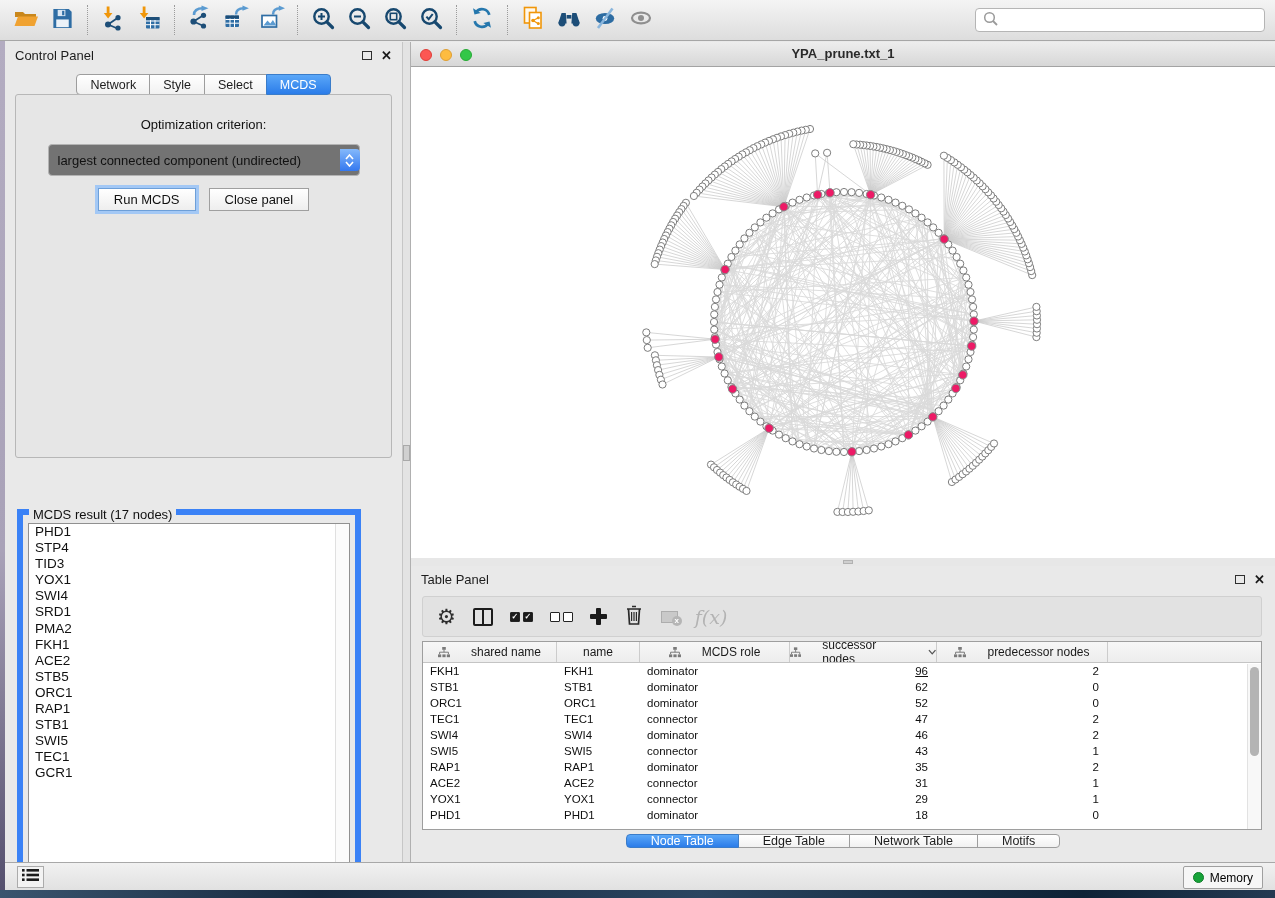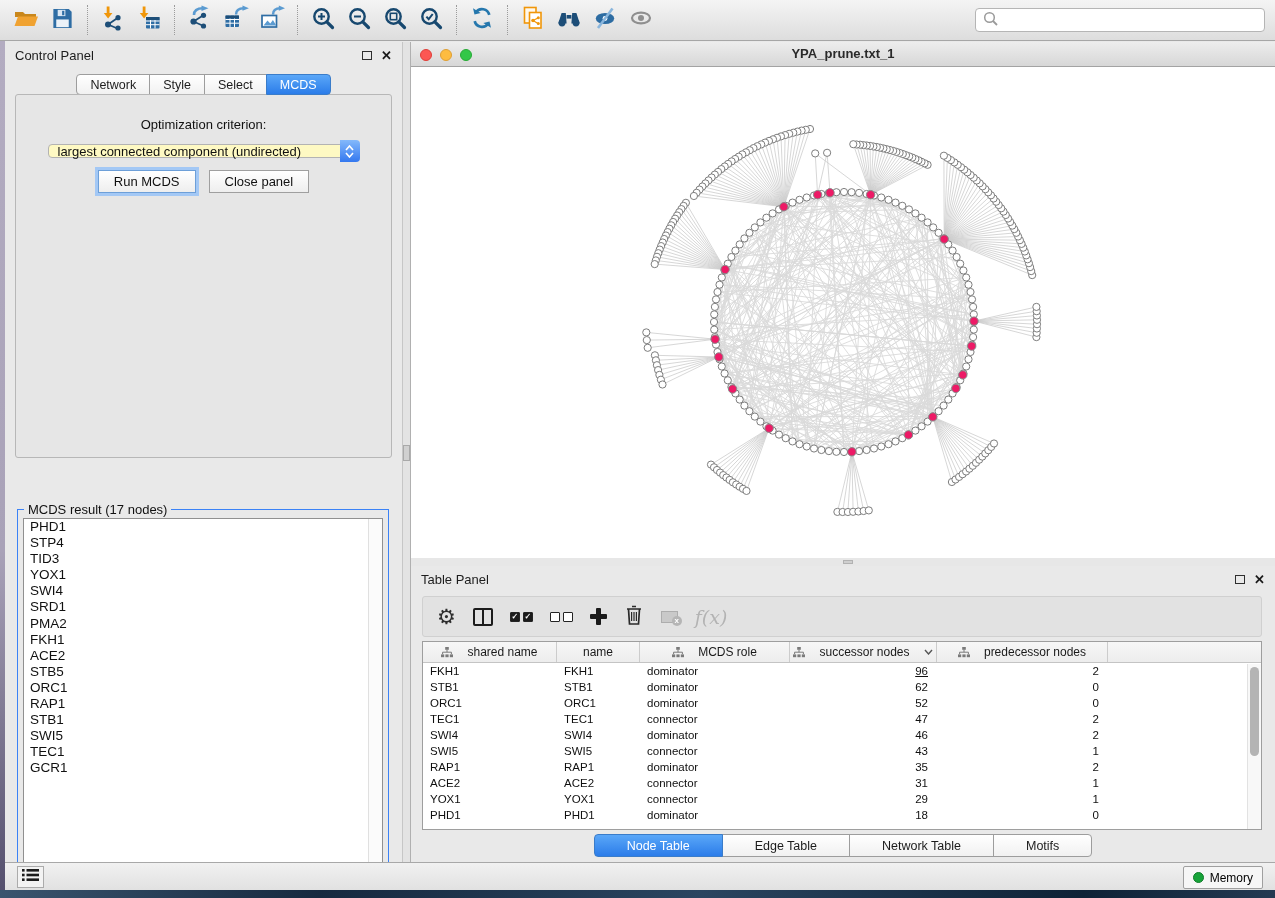--- a/index.html
+++ b/index.html
@@ -31,30 +31,30 @@
   .close-x { font-size:13px; font-weight:bold; color:#1a1a1a; cursor:pointer; line-height:1; }
   #control-tabs { position:absolute; left:0; top:32px; width:100%; display:flex; justify-content:center; }
   .seg-tab { height:21px; padding:0 13px; display:flex; align-items:center; background:linear-gradient(#ffffff,#f1f1f1);
     border:1px solid #9d9d9d; margin-left:-1px; font-size:12.5px; color:#1c1c1c; cursor:pointer; position:relative; }
   .seg-tab:first-child { border-radius:4px 0 0 4px; margin-left:0; }
   .seg-tab:last-child { border-radius:0 4px 4px 0; }
   .seg-tab.active { background:linear-gradient(#5aa7f8,#2b7ce9); color:#fff; border-color:#3a7cc9; z-index:2; }
   #mcds-box { position:absolute; left:10px; top:52px; width:377px; height:364px; background:#e6e6e6;
     border:1px solid #b7b7b7; border-radius:3px; }
   #opt-label { margin-top:22px; text-align:center; font-size:13px; color:#111; }
-  #opt-select { margin:12px auto 0; width:312px; height:14px; background:#fef9c3; border:1px solid #b3b3b3;
+  #opt-select { margin:12px auto 0; width:312px; height:32px; background:#737373; border:1px solid #b3b3b3;
     border-radius:4px; display:flex; align-items:center; cursor:pointer; position:relative; }
   #opt-select .val { flex:1; font-size:13px; color:#111; padding-left:9px; white-space:nowrap; }
   #opt-select .cap { width:20px; height:22px; margin:-1px -1px -1px 0; border-radius:0 4px 4px 0;
     background:linear-gradient(#84b9fb,#3478ef); display:flex; flex-direction:column; align-items:center; justify-content:center; gap:1px; }
   #btn-row { display:flex; justify-content:center; gap:13px; margin-top:12px; }
   .push-btn { height:23px; padding:0 15px; background:linear-gradient(#ffffff,#eeeeee); border:1px solid #9f9f9f;
     border-radius:0; font-size:13px; color:#111; display:flex; align-items:center; cursor:pointer; }
   .push-btn.focused { box-shadow:0 0 0 3px #a3c8f5; border-color:#6d9fd8; }
-  #result-group { position:absolute; left:12px; top:467px; width:372px; height:371px; border:1px solid #3b82f6; }
+  #result-group { position:absolute; left:12px; top:467px; width:344px; height:371px; border:6px solid #3b82f6; }
   #result-legend { position:absolute; top:-8px; left:6px; background:#e9e9e9; padding:0 4px; font-size:13px; color:#111; }
   #result-list { position:absolute; left:5px; top:8px; right:5px; bottom:5px; background:#fff; border:1px solid #909090; overflow:hidden; }
   #result-scroll { position:absolute; right:0; top:0; bottom:0; width:14px; background:#fbfbfb; border-left:1px solid #e0e0e0; }
   .list-item { font-size:13.5px; color:#111; line-height:16.1px; padding-left:6px; }
 
   
   #vsplit { position:absolute; left:397px; top:42px; width:9px; bottom:28px; background:#e3e3e3;
     border-left:1px solid #c6c6c6; border-right:1px solid #b0b0b0; }
   #vsplit .grip { position:absolute; left:0px; top:403px; width:7px; height:16px; background:#d0d0d0; border:1px solid #a9a9a9; }
   #hsplit { position:absolute; left:406px; top:558px; right:0; height:8px; background:#e7e7e7; }
@@ -84,29 +84,29 @@
   .plus-glyph { position:relative; width:17px; height:17px; }
   .plus-glyph::before,.plus-glyph::after { content:""; position:absolute; background:#1a1a1a; border-radius:1px; }
   .plus-glyph::before { left:6.2px; top:0; width:4.6px; height:17px; }
   .plus-glyph::after { top:6.2px; left:0; height:4.6px; width:17px; }
   .fx-glyph { font-family:"DejaVu Serif", serif; font-style:italic; font-size:19px; color:#b3b3b3; }
   .mini-table { width:17px; height:12px; background:#c9c9c9; border:1px solid #adadad; position:relative; }
   .mini-table .xdot { position:absolute; right:-5px; bottom:-4px; width:10px; height:10px; border-radius:50%;
     background:#b5b5b5; color:#fff; font-size:8px; line-height:10px; text-align:center; font-weight:bold; }
   #node-table { position:absolute; left:11px; top:75px; right:13px; height:189px; background:#fff; border:1px solid #9e9e9e; }
   #nt-header { display:flex; height:21px; background:linear-gradient(#f7f7f7,#ededed); border-bottom:1px solid #c4c4c4; }
-  .hcell { display:flex; align-items:center; justify-content:center; gap:14px; border-right:1px solid #cccccc;
+  .hcell { display:flex; align-items:center; justify-content:center; gap:21px; border-right:1px solid #cccccc;
     font-size:12px; color:#1a1a1a; overflow:hidden; }
   .trow { display:flex; height:16px; align-items:center; }
   .tcell { font-size:11.5px; color:#101010; padding-left:7px; overflow:hidden; white-space:nowrap; }
   .tcell.num { text-align:right; padding-right:9px; padding-left:0; }
   #nt-scroll { position:absolute; top:22px; right:0; bottom:0; width:14px; background:#f8f8f8; border-left:1px solid #e2e2e2; }
   #nt-thumb { position:absolute; left:2px; top:3px; width:9px; height:89px; background:#b4b4b4; border-radius:5px; }
   #table-tabs { position:absolute; left:0; right:0; top:268px; display:flex; justify-content:center; }
-  .seg-tab.big { height:23px; font-size:12.5px; padding:0 32px;text-align:right; }
+  .seg-tab.big { height:14px; font-size:12.5px; padding:0 24px;text-align:right; }
 
   
   #status-bar { position:absolute; left:-5px; bottom:0; width:1275px; height:28px;
     background:linear-gradient(#f1f1f1,#e1e1e1); border-top:1px solid #a8a8a8; }
   #task-btn { position:absolute; left:17px; top:3px; width:27px; height:22px; background:#f3f3f3;
     border:1px solid #ababab; display:flex; align-items:center; justify-content:center; cursor:pointer; }
   #memory-btn { position:absolute; right:12px; top:3px; height:23px; background:#f6f6f6; border:1px solid #9f9f9f;
     border-radius:2px; display:flex; align-items:center; gap:6px; padding:0 9px; cursor:pointer; }
   #memory-btn .dot { width:11px; height:11px; border-radius:50%; background:#17a339; border:1px solid #0e7d28; }
   #memory-btn .lbl { font-size:12px; color:#000000; }

